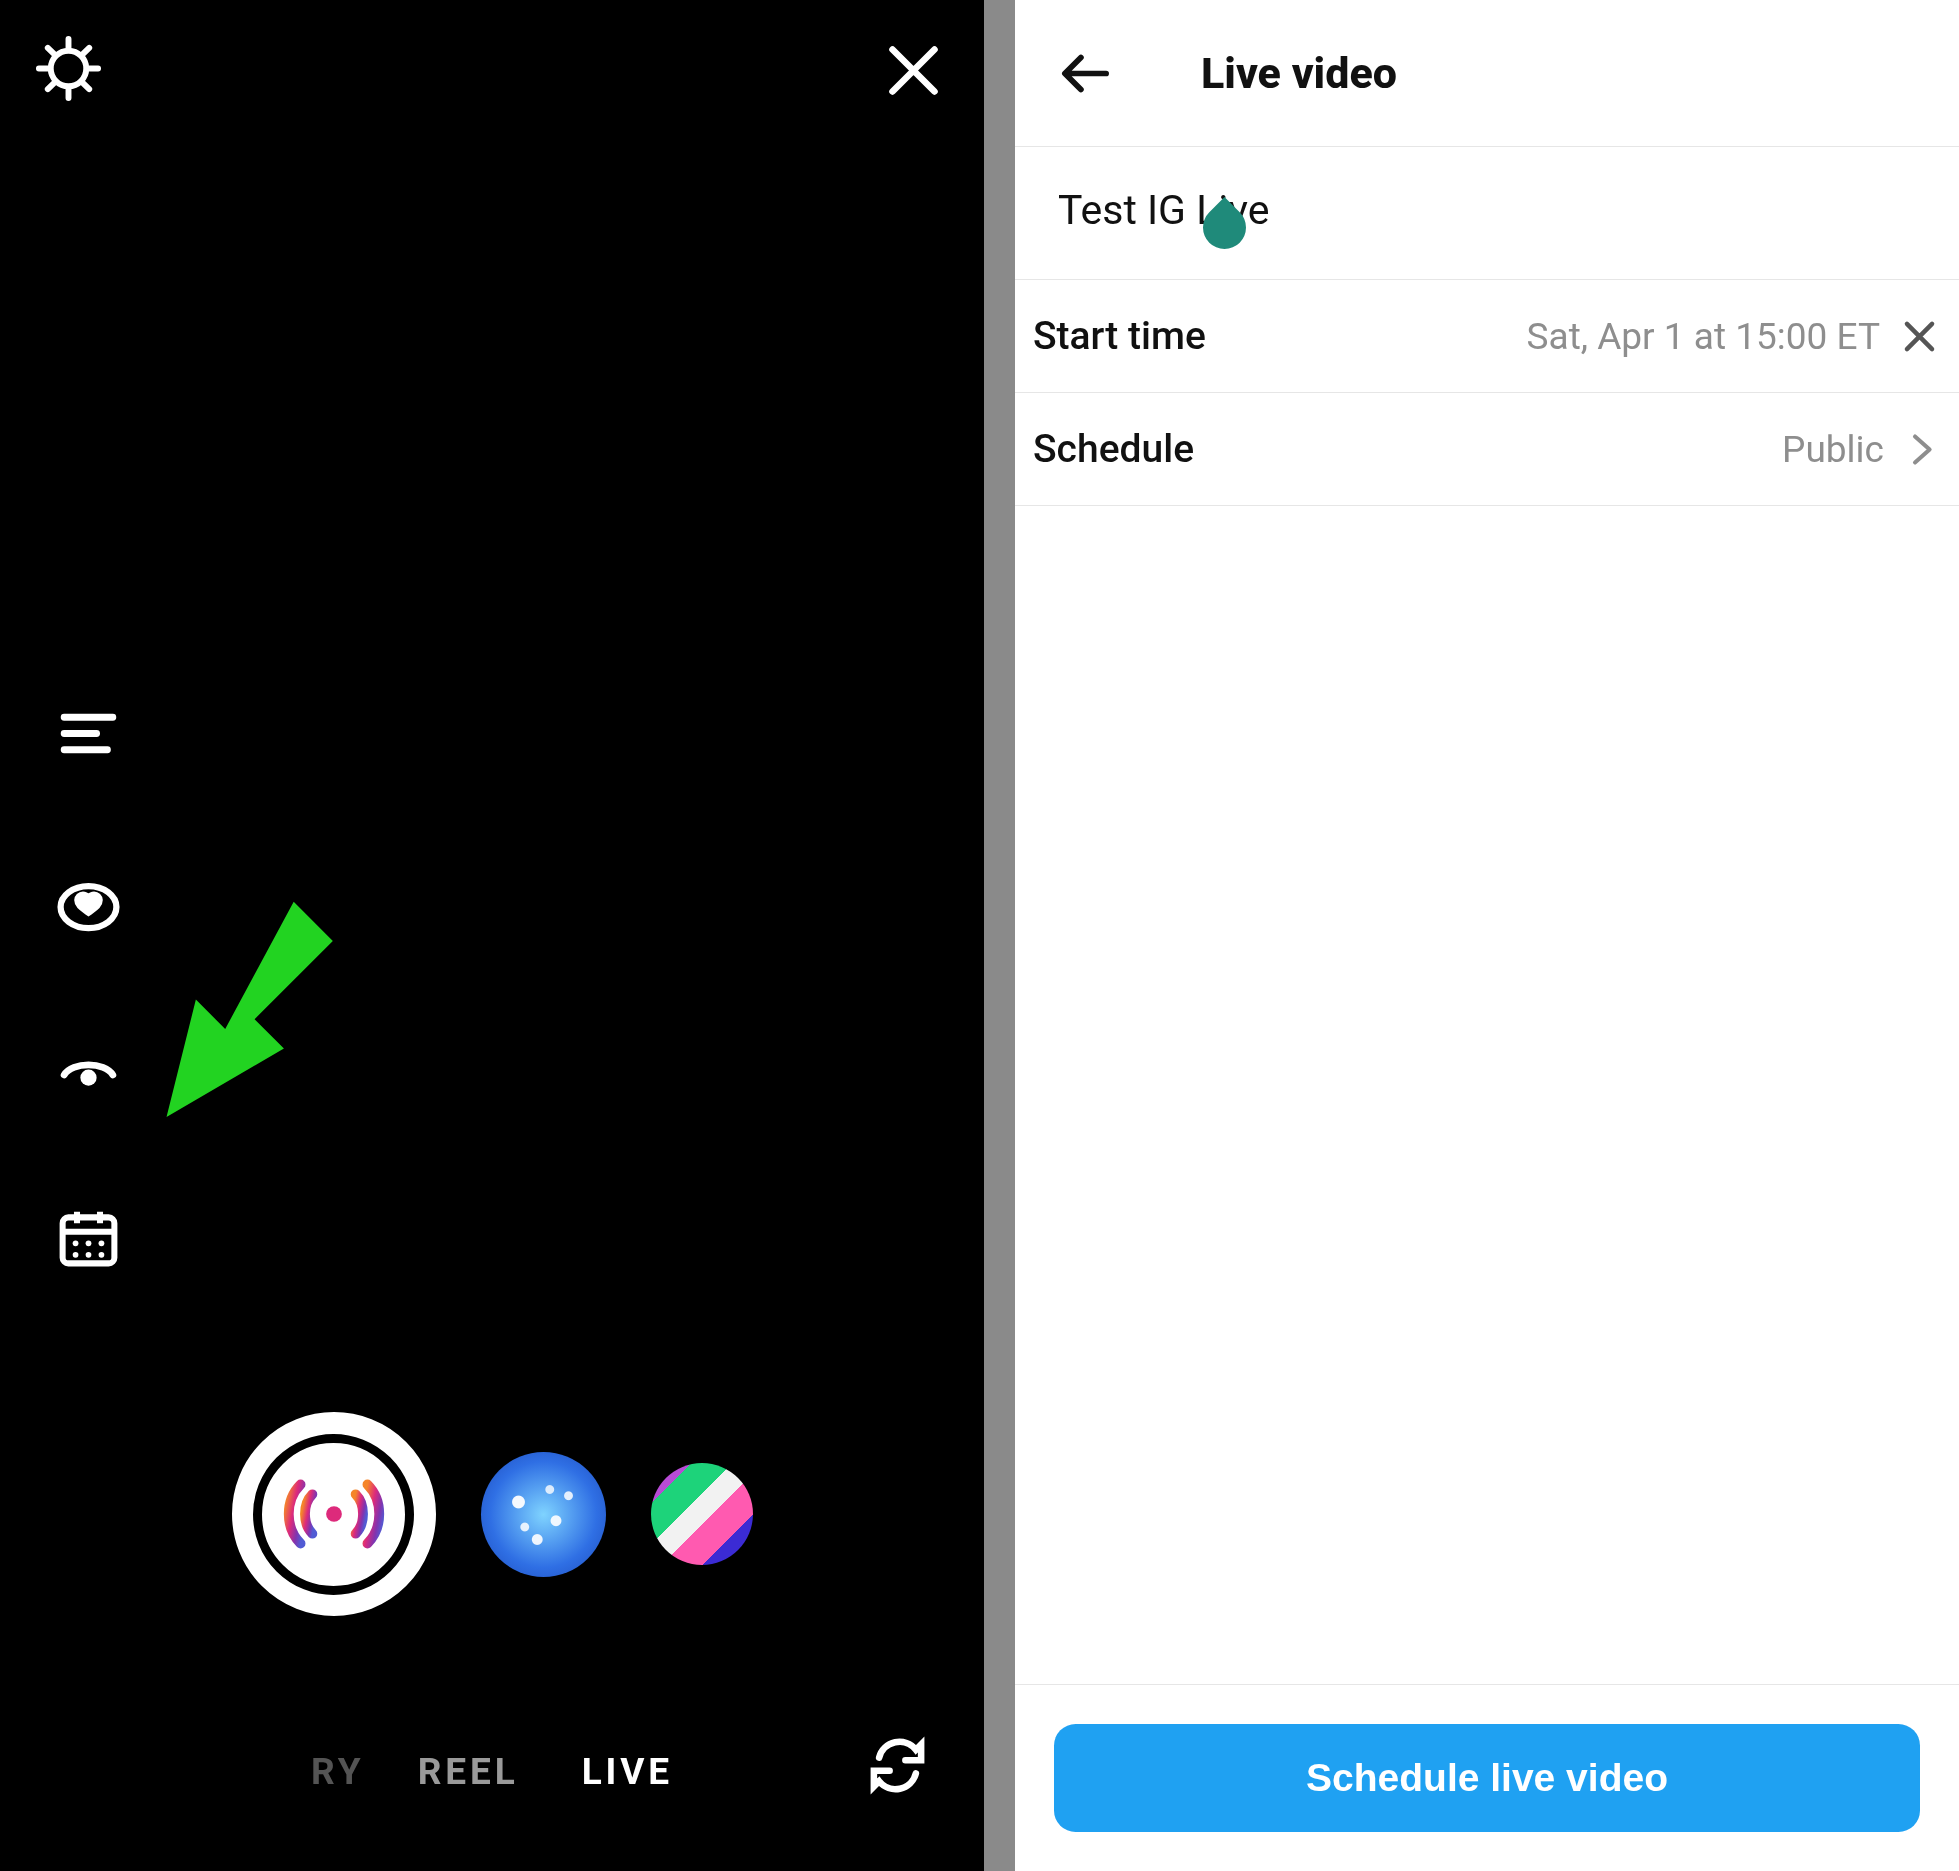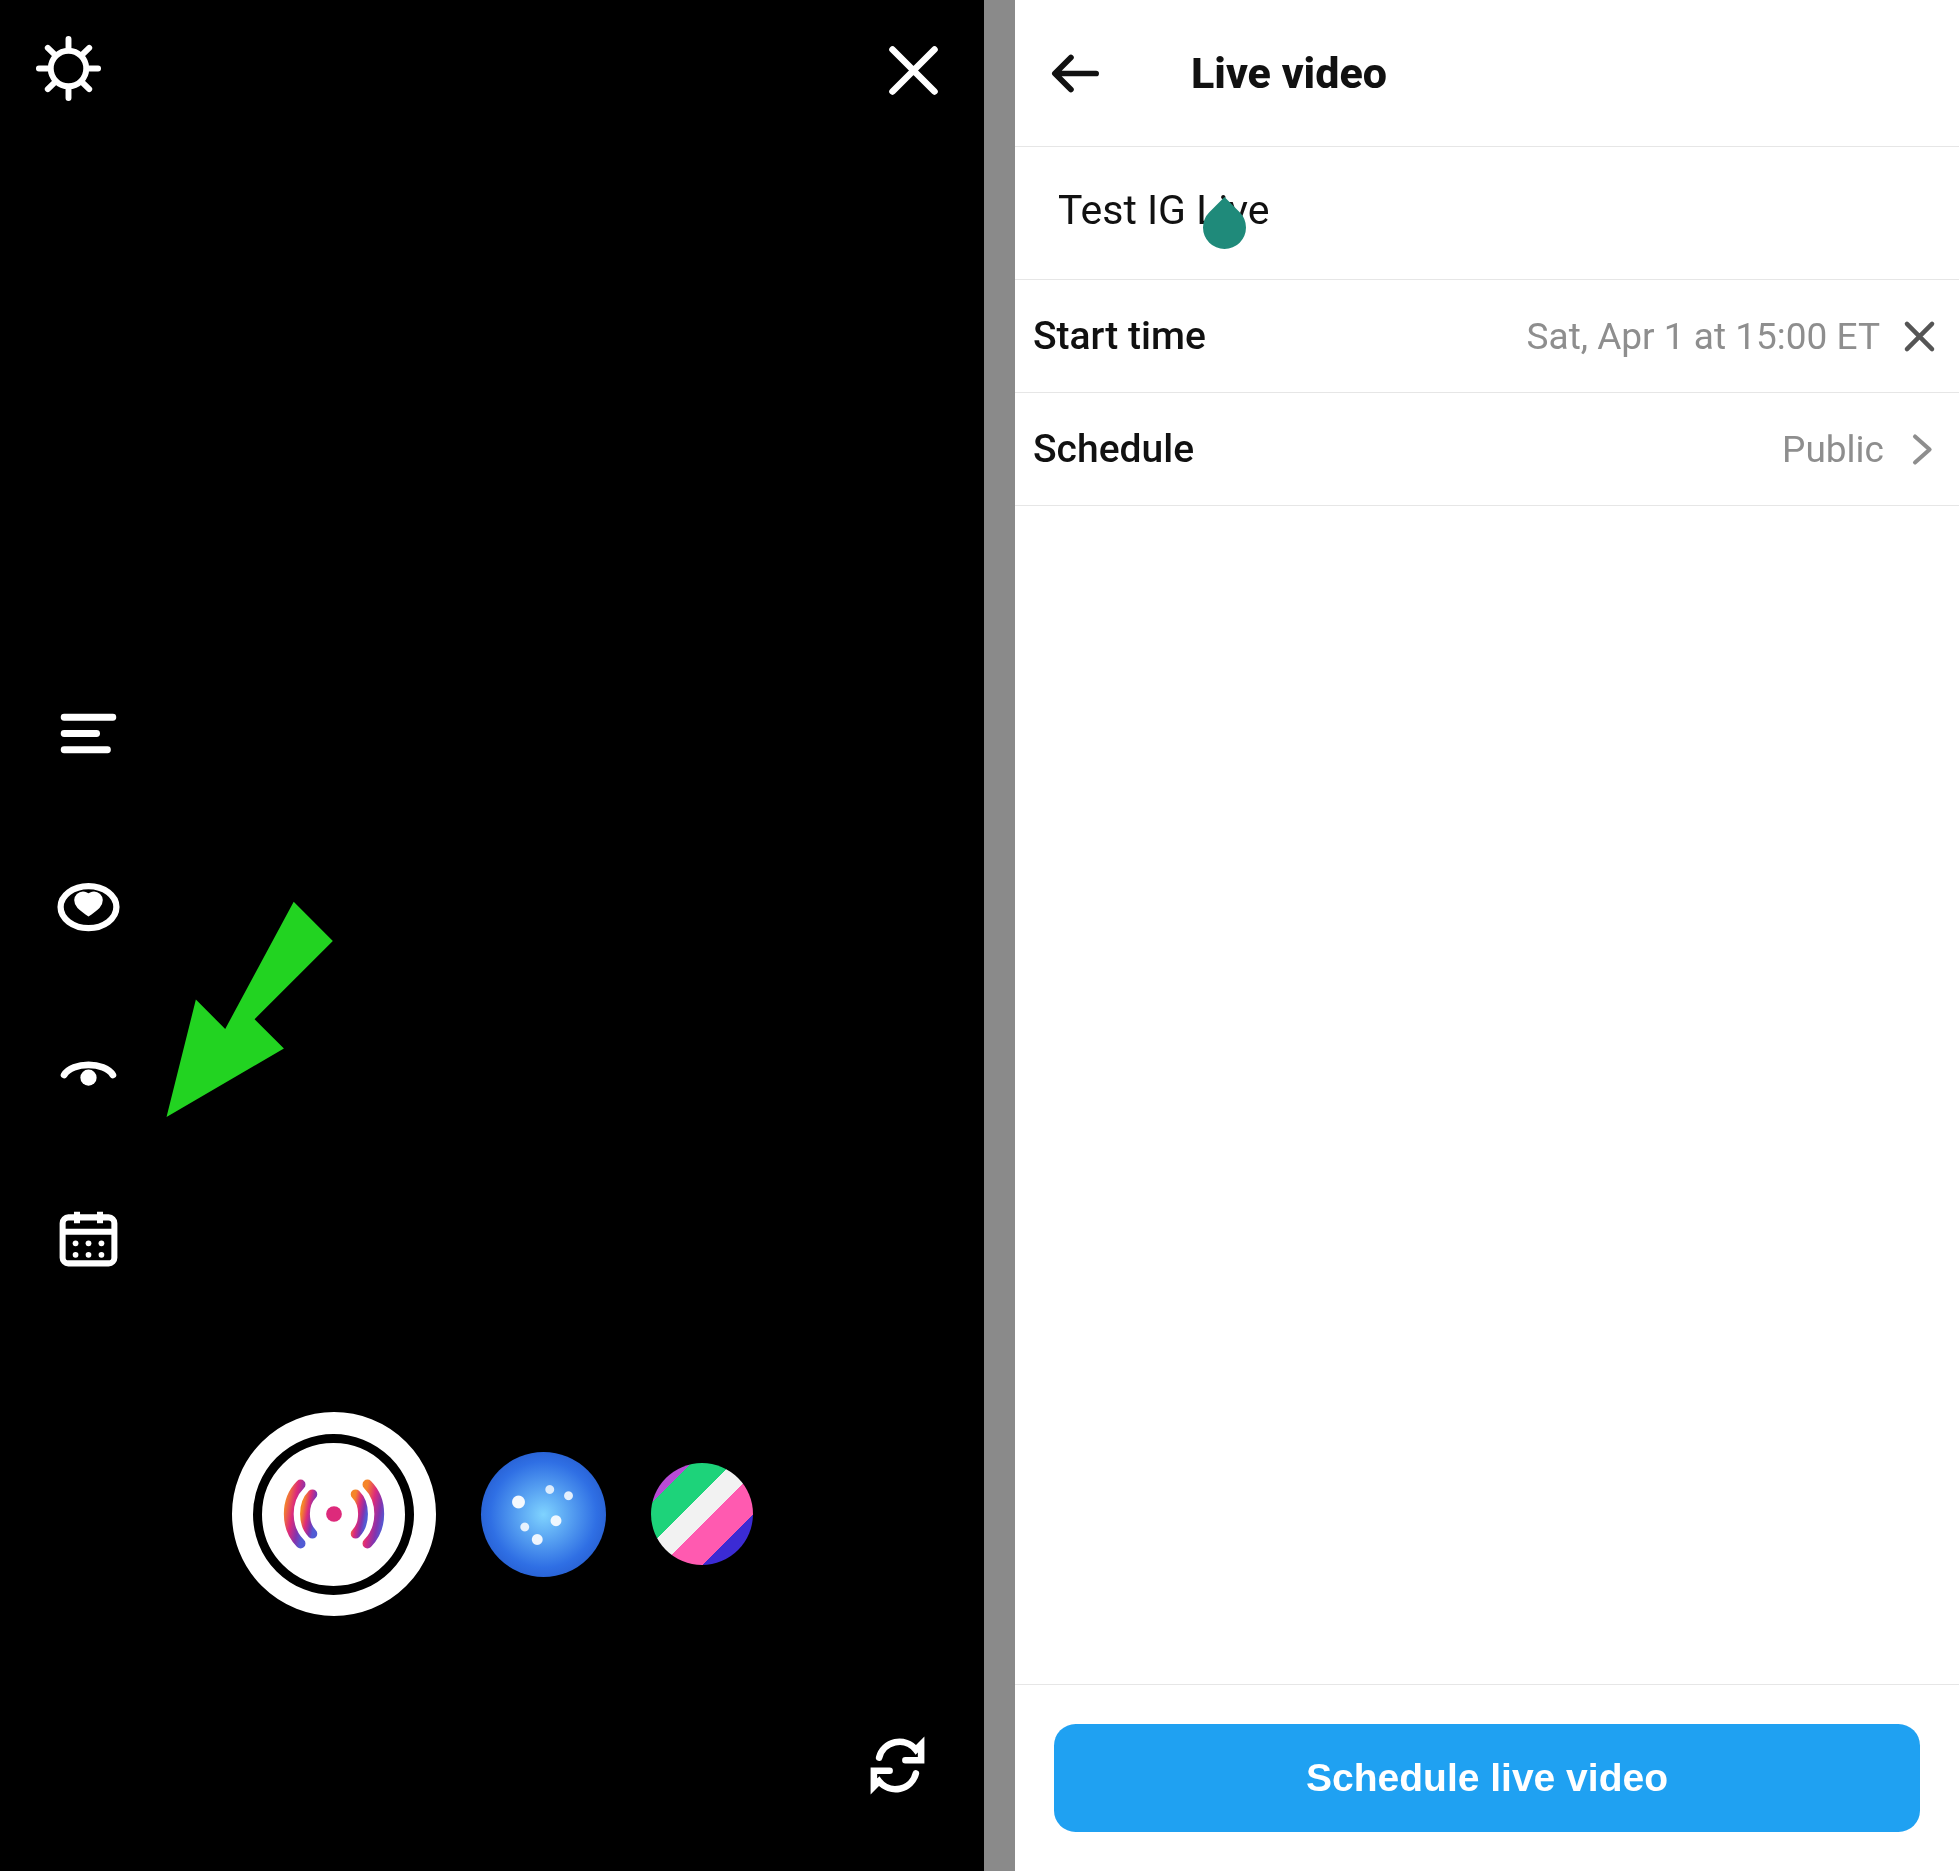--- a/index.html
+++ b/index.html
@@ -60,21 +60,21 @@
   .mode { cursor:pointer; }
   .mode.partial-left { opacity:.55; margin-right:-9.8px; }
   .mode.active { color:#fff; }
   .flip-icon { position:absolute; right:55px; bottom:74px; width:63px; height:63px; color:#fff; cursor:pointer; }
 
   
   .divider { width:31px; background:#8a8a8a; flex:0 0 31px; }
 
   
   .right { flex:1; background:#fff; display:flex; flex-direction:column; position:relative; }
-  .r-header { height:147px; display:flex; align-items:center; padding:0 33px; border-bottom:1px solid #e6e6e6; gap:88px; }
+  .r-header { height:147px; display:flex; align-items:center; padding:0 43px; border-bottom:1px solid #e6e6e6; gap:88px; }
   .back-icon { width:55px; height:55px; cursor:pointer; }
   .r-title { font-size:43px; font-weight:800; color:#111; }
   .row { border-bottom:1px solid #e6e6e6; padding:33px 18px; display:flex; align-items:center; justify-content:space-between; font-size:39px; color:#111; position:relative; }
   .row .label { font-weight:500; }
   .row .value-group { display:flex; align-items:center; gap:18px; color:#8e8e8e; font-size:37px; }
   .row .x-icon { width:43px; height:43px; cursor:pointer; color:#444; }
   .chev { width:39px; height:39px; color:#8e8e8e; }
   .title-row { padding:39px 43px 45px; }
   .title-text { font-size:41px; color:#111; }
   .caret-drop {
@@ -166,20 +166,25 @@
               <path d="M94 30 C110 46,110 74,94 90"></path>
             </g>
             <circle cx="60" cy="60" r="8" fill="#dd2a7b"></circle>
           </svg>
         </div>
       </div>
       <div class="filter-dot sparkle"></div>
       <div class="filter-dot art"></div>
     </div>
 
+    <div class="modes">
+      <span class="mode partial-left">RY</span>
+      <span class="mode">REEL</span>
+      <span class="mode active">LIVE</span>
+    </div>
 
     <div class="flip-icon">
       <svg viewBox="0 0 48 48" width="63" height="63" fill="none" stroke="#fff" stroke-width="5" stroke-linecap="round">
         <path d="M10 18a16 16 0 0 1 28-6l4-4v12H30"></path>
         <path d="M38 30a16 16 0 0 1-28 6l-4 4V28h12"></path>
       </svg>
     </div>
   </div>
 
   <div class="divider"></div>

